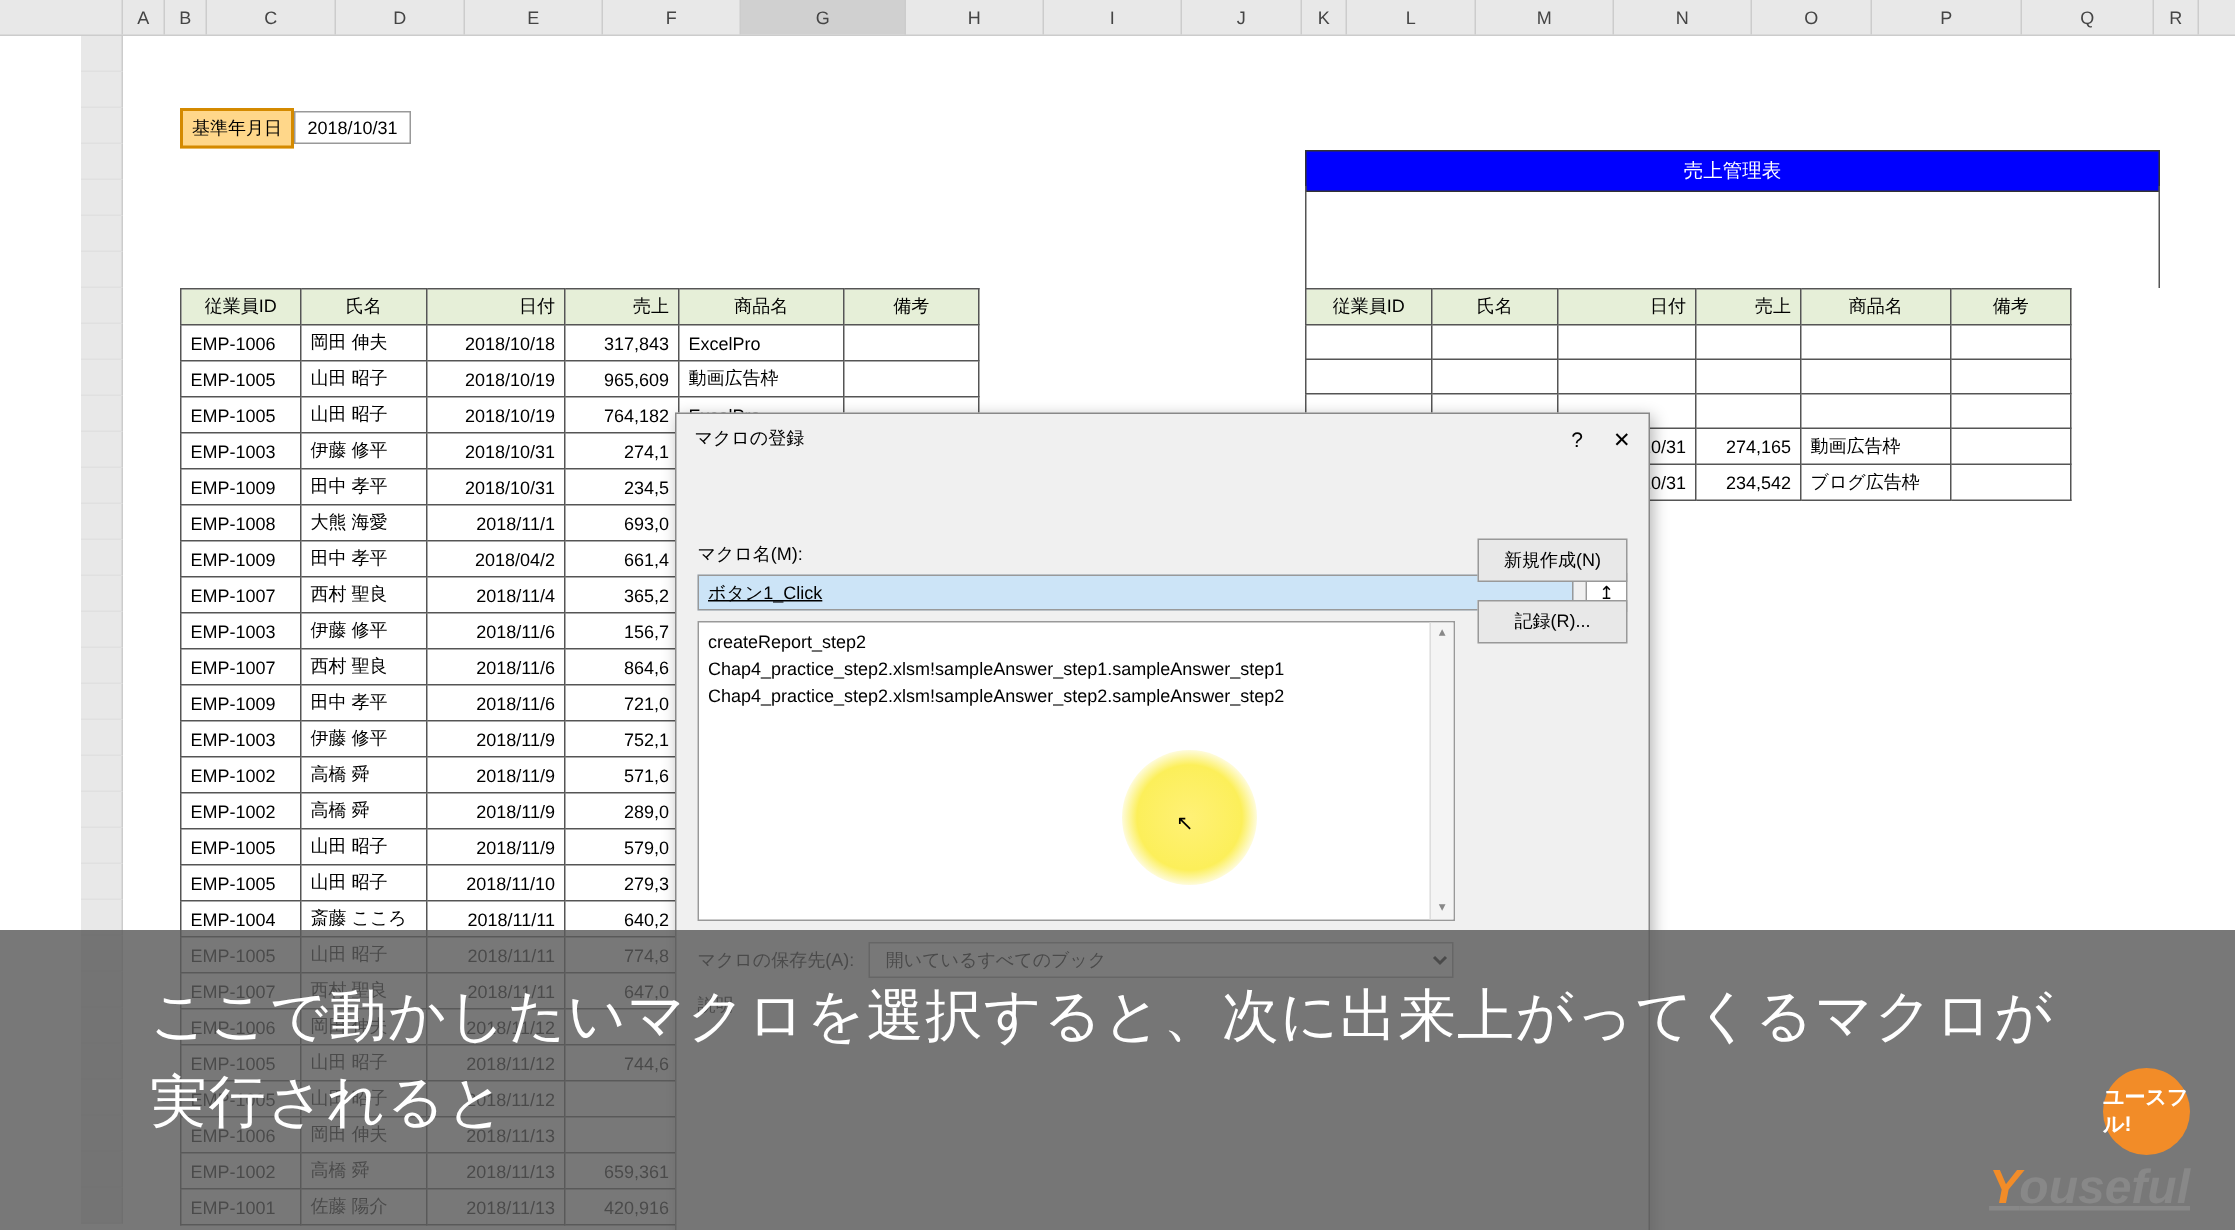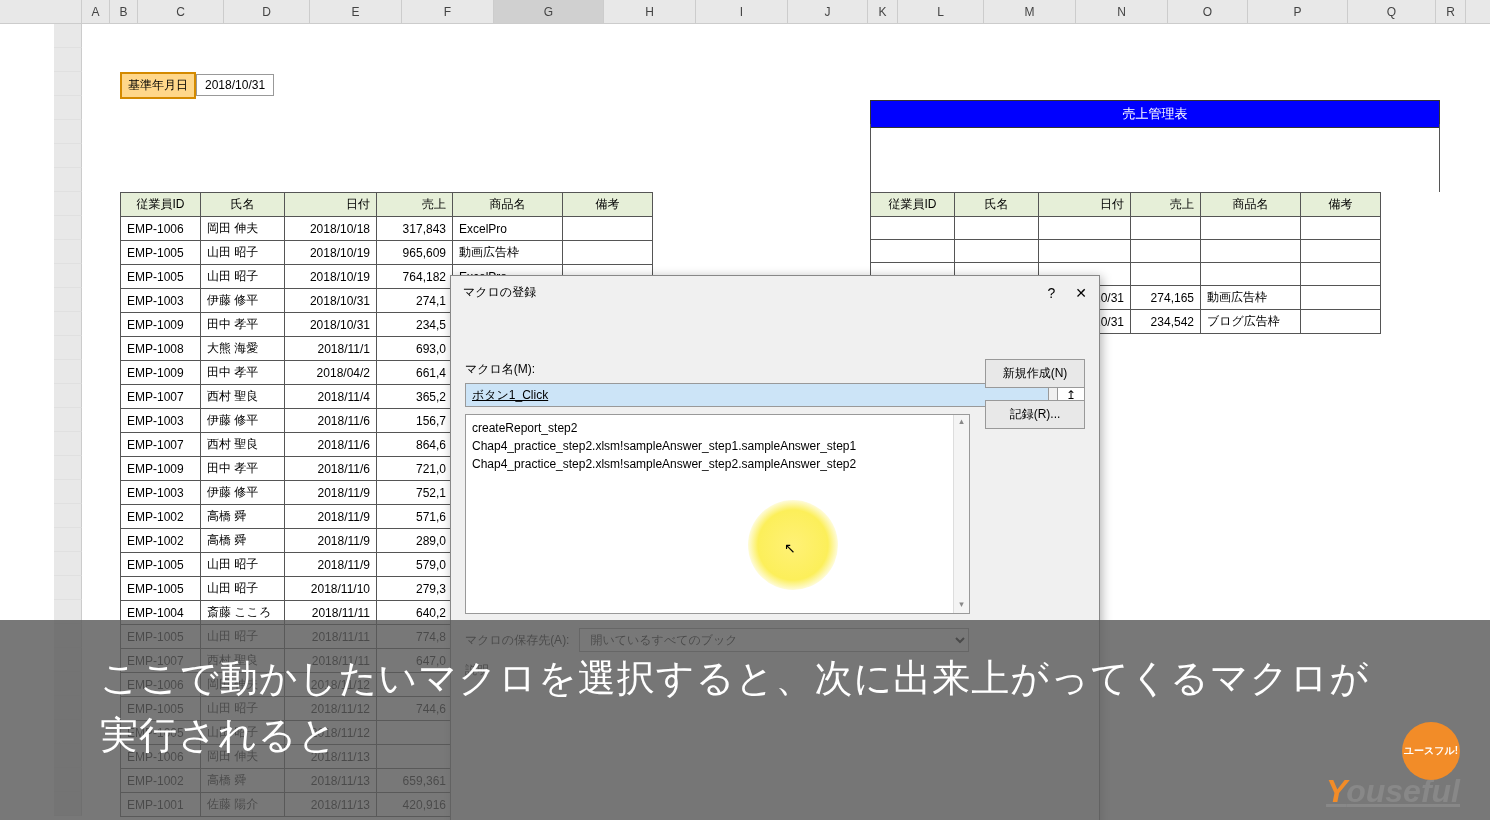--- a/index.html
+++ b/index.html
@@ -40,21 +40,21 @@
 .dlg-side { position: absolute; right: 14px; top: 50px; display: flex; flex-direction: column; gap: 12px; }
 .dlg-row2 { display: flex; align-items: center; gap: 10px; margin-top: 14px; }
 .dlg-select { width: 390px; padding: 3px 6px; border: 1px solid #999; background: #fff; font-size: 12px; }
 .dlg-ok { position: absolute; right: 130px; bottom: 16px; font-style: italic; }
 .dlg-cancel { position: absolute; right: 16px; bottom: 16px; padding-left: 16px; }
 .highlight { position: absolute; left: 748px; top: 500px; width: 90px; height: 90px; border-radius: 50%; background: radial-gradient(circle, #fff176 0%, #fcef5a 55%, rgba(255,241,118,0) 75%); pointer-events: none; z-index: 50; }
 .cursor { position: absolute; left: 784px; top: 540px; font-size: 14px; z-index: 51; pointer-events: none; }
 .caption { position: absolute; left: 0; bottom: 0; width: 100%; height: 200px; background: rgba(90,90,90,0.82); color: #fff; font-size: 38px; padding: 30px 100px; line-height: 1.5; z-index: 60; letter-spacing: 1px; }
 .logo { position: absolute; right: 30px; bottom: 10px; z-index: 61; font-size: 32px; font-weight: bold; color: #888; font-style: italic; text-decoration: underline; }
 .logo .y { color: #f28c28; }
-.badge { position: absolute; right: 30px; bottom: 40px; width: 58px; height: 58px; background: #f28c28; border-radius: 50%; z-index: 62; display: flex; align-items: center; justify-content: center; color: #fff; font-size: 10px; font-weight: bold; }
+.badge { position: absolute; right: 30px; bottom: 50px; width: 58px; height: 58px; background: #f28c28; border-radius: 50%; z-index: 62; display: flex; align-items: center; justify-content: center; color: #fff; font-size: 14px; font-weight: bold; }
 </style>
 </head>
 <body>
 
 <div class="sheet">
   <div class="colheaders">
     <div class="ch" style="width:82px"></div>
   <div class="ch" style="width: 28px;">A</div>
       <div class="ch" style="width: 28px;">B</div>
       <div class="ch" style="width: 86px;">C</div>

